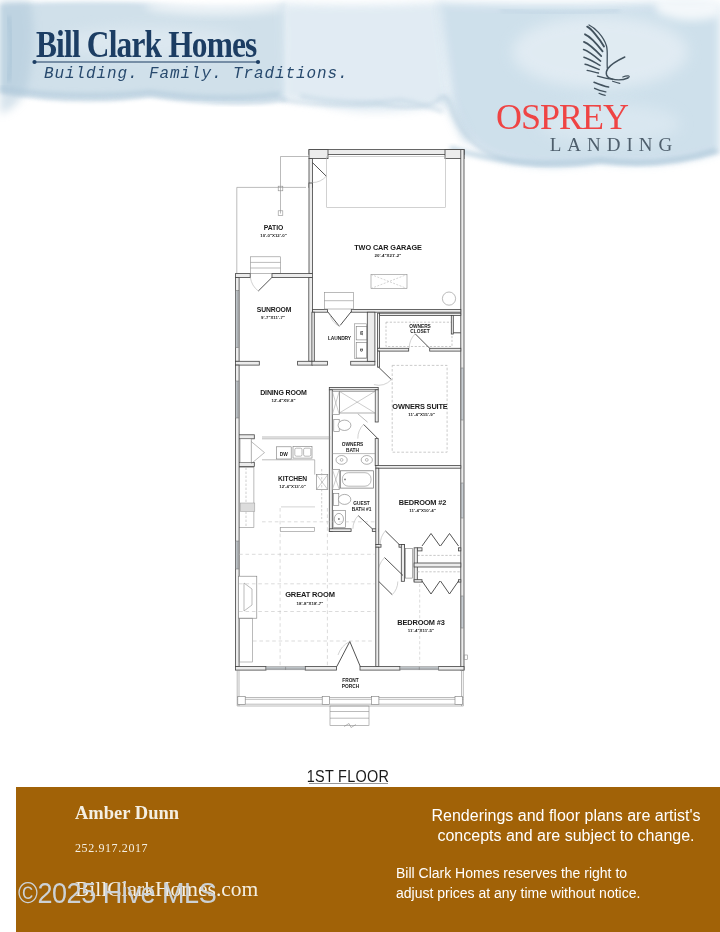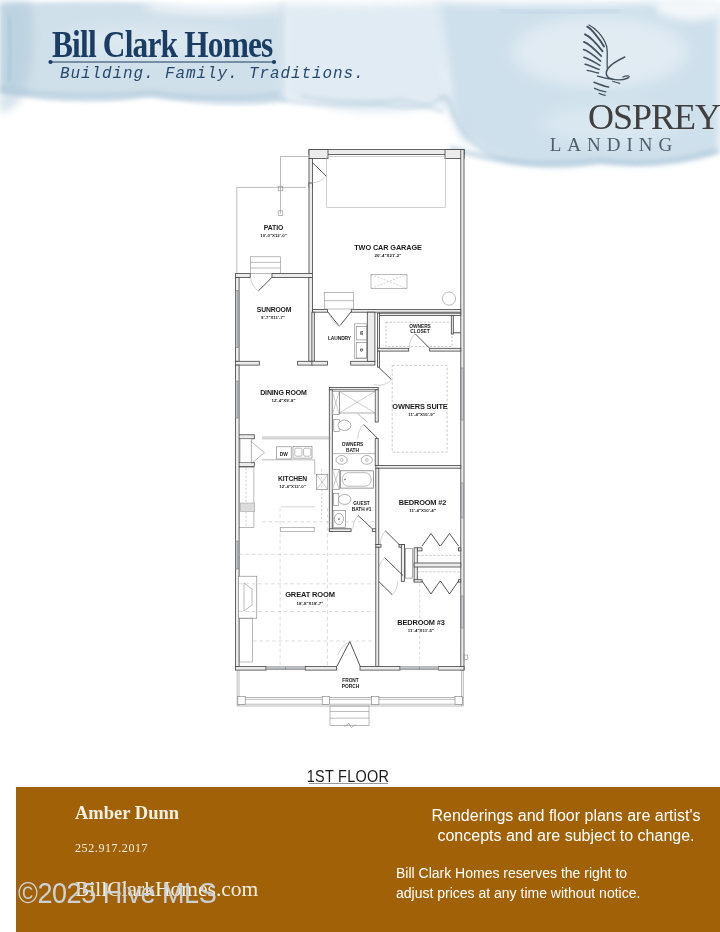--- a/index.html
+++ b/index.html
@@ -37,21 +37,21 @@
   <ellipse cx="610" cy="124" rx="70" ry="20" fill="#e4eef5" opacity="0.5" filter="url(#b7)"></ellipse>
   <ellipse cx="150" cy="42" rx="92" ry="15" fill="#e8f0f6" opacity="0.5" filter="url(#b7)"></ellipse>
   <path d="M655,0 H720 V16 Q688,26 658,13 Z" fill="#ffffff" opacity="0.75" filter="url(#b4)"></path>
   <ellipse cx="215" cy="6" rx="70" ry="9" fill="#ffffff" opacity="0.6" filter="url(#b4)"></ellipse>
   <path d="M0,0 H30 Q38,42 27,88 Q18,108 0,114 Z" fill="#aec7d9" opacity="0.5" filter="url(#b4)"></path>
   <path d="M8,16 Q14,48 8,82" stroke="#9fbdd2" stroke-width="5" fill="none" opacity="0.45" filter="url(#b2)"></path>
   <path d="M500,10 Q560,16 620,10" stroke="#bdd3e2" stroke-width="5" fill="none" opacity="0.5" filter="url(#b2)"></path>
   </g>
 </svg>
 
-<div class="abs" style="left:52px;top:22px;width:260px;">
+<div class="abs" style="left:36px;top:22px;width:260px;">
   <div style="font-family:'Liberation Serif',serif;font-weight:bold;color:#1c3d63;font-size:38px;white-space:nowrap;letter-spacing:-1px;transform:scaleX(0.826);transform-origin:left top;">Bill Clark Homes</div>
 
   <svg class="abs" style="left:-5px;top:35px" width="232" height="10" viewBox="0 0 232 10">
     <line x1="4" y1="5" x2="226" y2="5" stroke="#1c3d63" stroke-width="1.1"></line>
     <circle cx="3.5" cy="5" r="2.1" fill="#1c3d63"></circle>
     <circle cx="227" cy="5" r="2.1" fill="#1c3d63"></circle>
   </svg>
 
   <div style="position:absolute;left:8px;top:43px;font-family:Liberation Mono, monospace;font-style:italic;color:#27496d;font-size:16px;letter-spacing:0.9px;white-space:nowrap;">Building. Family. Traditions.</div>
 </div>
@@ -71,21 +71,21 @@
       <path d="M624.8,57 C619.5,59.5 611,64 607.9,68.5 C604.8,73.2 606.2,77.2 611,78.7 C617,80.5 624,79.7 627.8,78" stroke-width="1.4"></path>
       <path d="M627.8,78 C629.6,77.2 629.7,76.1 628.2,75.9 C626.5,75.8 624.5,76.3 622.8,77.1" stroke-width="1.1"></path>
       <path d="M612.8,79.4 C607.5,78.8 602,77.5 597.5,76.2" stroke-width="1.4"></path>
       <path d="M612.6,81.2 C615.4,82.2 617.6,82.9 619.8,83.4" stroke-width="1.2"></path>
       <path d="M608.6,87.1 C603.5,86 598.5,84 594,82.2" stroke-width="1.5"></path>
       <path d="M605.8,91.9 C601.5,91 598,90 594.6,88.3" stroke-width="1.4"></path>
       <path d="M605.2,95.4 C602.4,94.8 600.6,94.2 599,93.3" stroke-width="1.2"></path>
     </g>
   </svg>
 
-  <div style="position:absolute;left:-4px;top:96px;width:224px;text-align:right;font-family:'Liberation Serif',serif;color:#404040;font-size:36px;letter-spacing:-1px;">OSPREY</div>
+  <div style="position:absolute;left:-4px;top:96px;width:224px;text-align:left;font-family:'Liberation Serif',serif;color:#ef4444;font-size:36px;letter-spacing:-1px;">OSPREY</div>
   <div style="position:absolute;left:2px;top:134px;width:224px;text-align:center;font-family:'Liberation Serif',serif;color:#4e5e6c;font-size:19px;letter-spacing:6px;">LANDING</div>
 </div>
 
 <svg class="abs" style="left:0;top:0" width="720" height="932" viewBox="0 0 720 932" id="plan">
 
 <rect x="309" y="149.6" width="155" height="4.8" stroke="#424242" stroke-width="0.8" fill="#ececec"></rect>
 <rect x="309" y="149.6" width="19" height="9" stroke="#424242" stroke-width="0.8" fill="#ececec"></rect>
 <rect x="445" y="149.6" width="19" height="9" stroke="#424242" stroke-width="0.8" fill="#ececec"></rect>
 
 <rect x="460.8" y="149.6" width="3.2" height="520.4" stroke="#424242" stroke-width="0.8" fill="#ececec"></rect>

